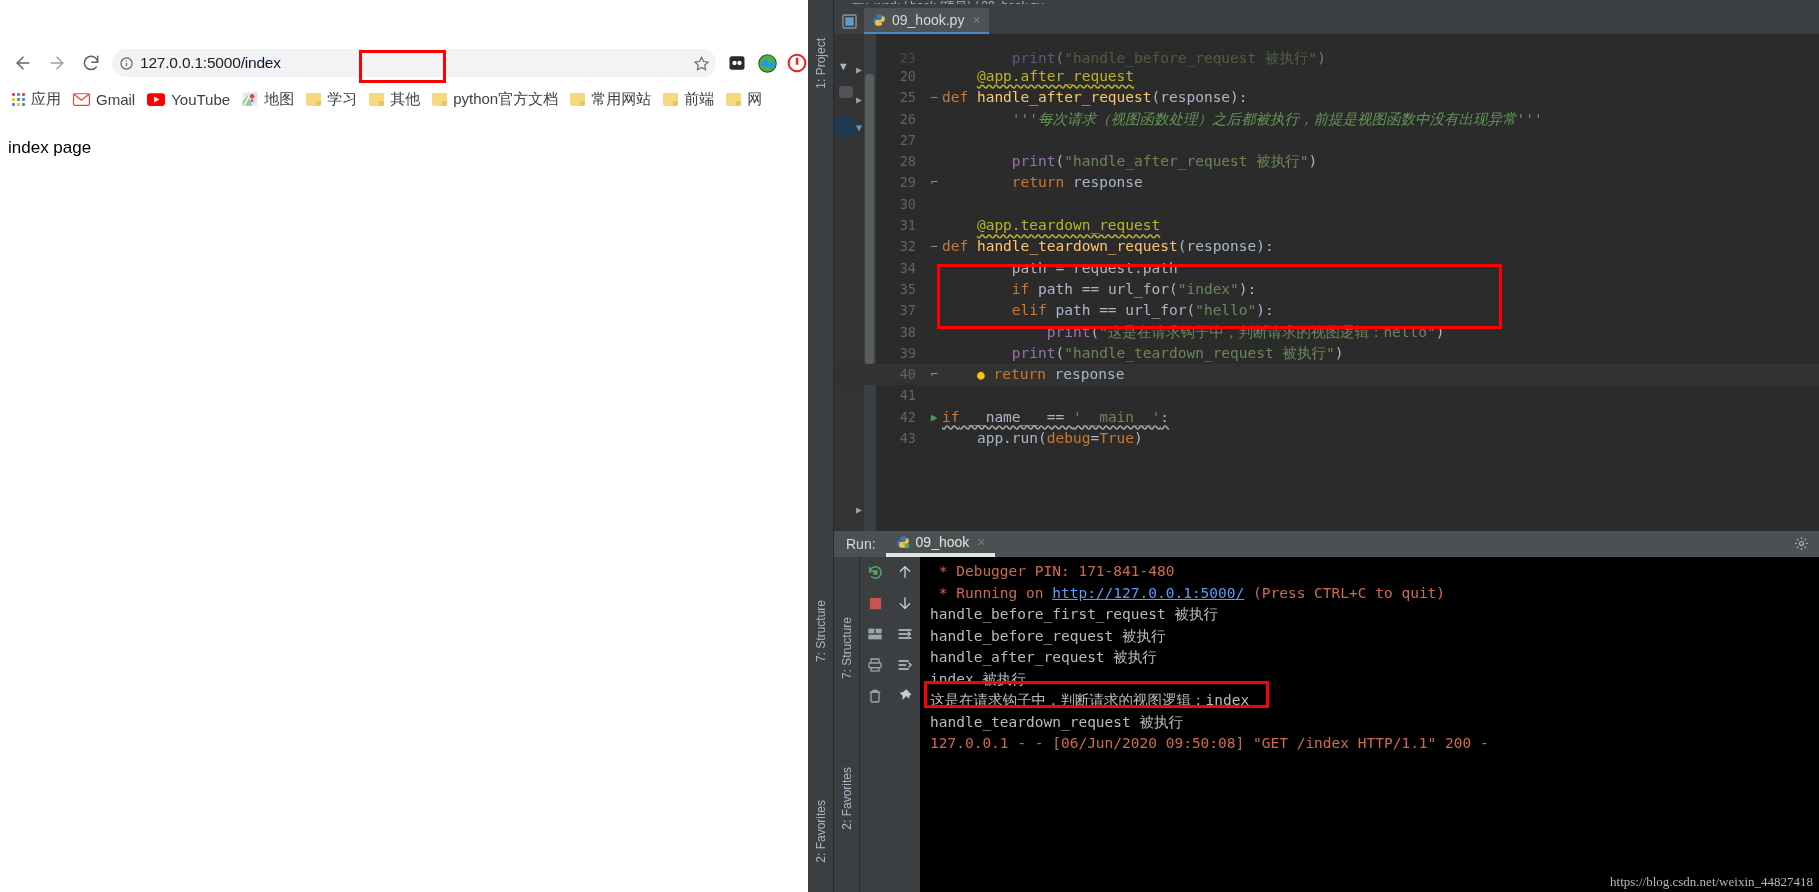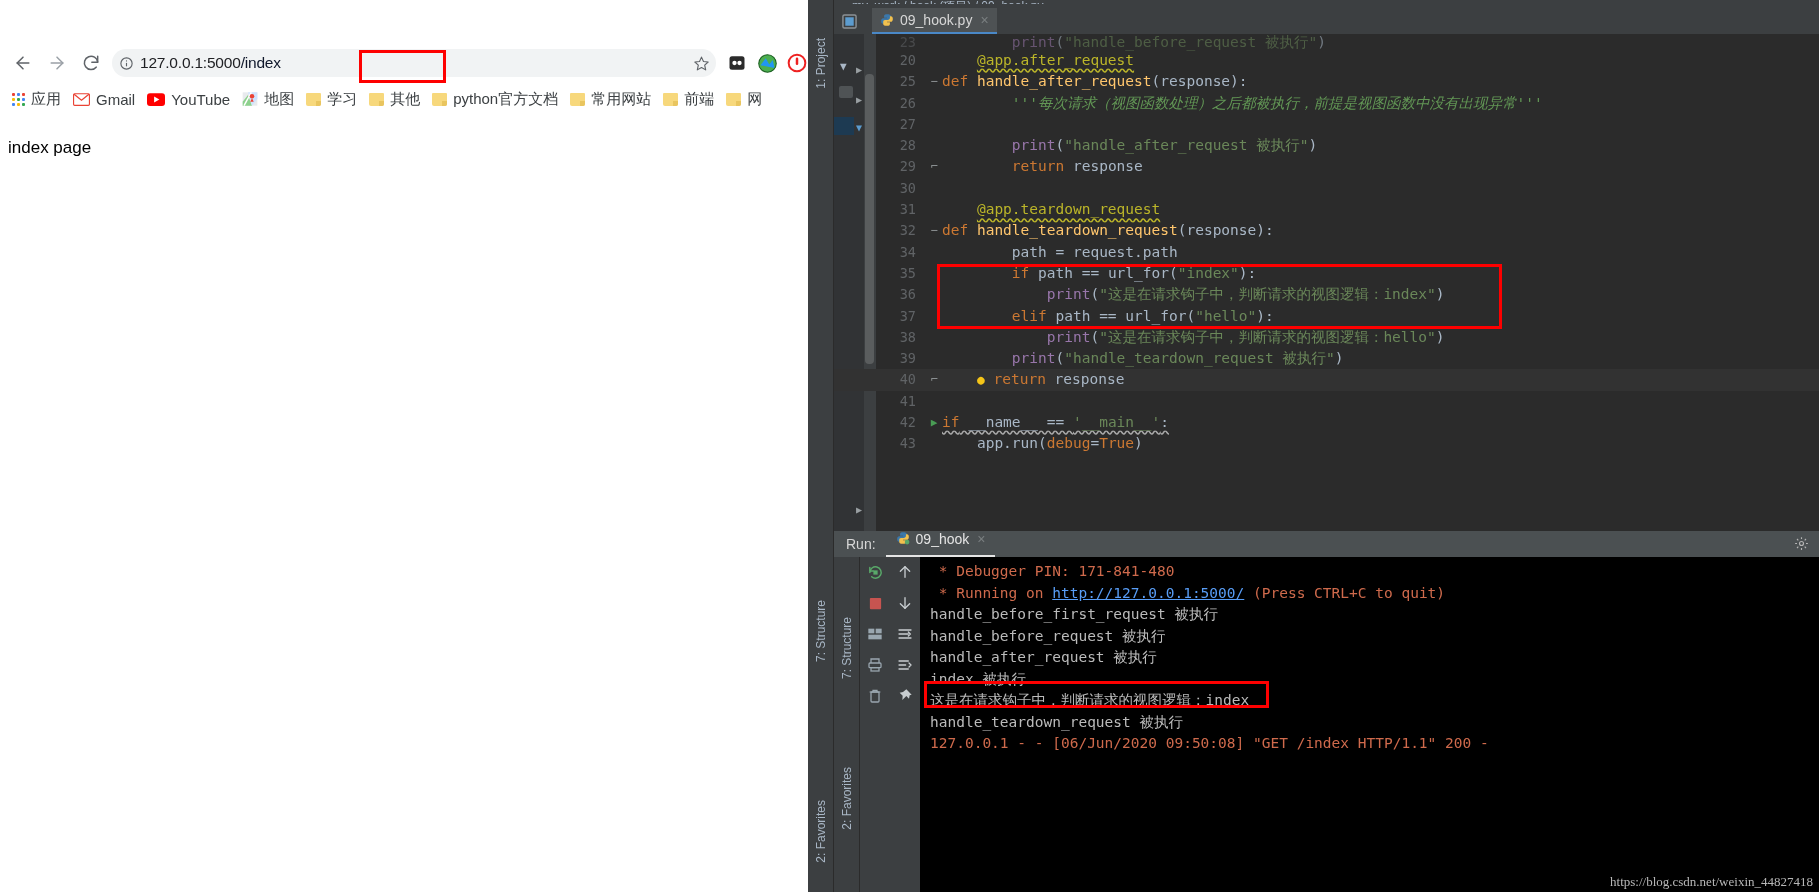--- a/index.html
+++ b/index.html
@@ -104,21 +104,21 @@
     font-family:"Liberation Sans", sans-serif; font-size: 12px;
     color:#a9b7c6; white-space: nowrap;
   }
   .tool-btn-v {
     position:absolute; left:1px; display:flex; align-items:center;
     justify-content:center; cursor:default;
   }
 
   .tab-strip {
     position:absolute; left:26px; top:4px; right:0; height:30px;
-    display:flex; align-items:flex-end; background:#3c3f41;gap:8px;
+    display:flex; align-items:flex-end; background:#3c3f41;
   }
   .tab-icon-box {
     width: 30px; height: 26px; display:flex; align-items:center;
     justify-content:center;
   }
   .ed-tab {
     display:flex; align-items:center; gap:6px; height:26px;
     padding: 0 8px 0 8px; background:#4e5254; color:#d7d7d7;
     font-family:"Liberation Sans", sans-serif; font-size:14px;
     border-bottom: 2px solid #4a88c7;
@@ -135,21 +135,21 @@
     background:#313335;
   }
   .gutter-scroll {
     position:absolute; left:30px; top:0; width:12px; height:100%;
     background:#3c3f41;
   }
   .scroll-thumb{
     position:absolute; left:31px; width:9px; background:#5a5d5e;
     border-radius:4px;
   }
-  .code-rows { position:absolute; left:0; top:0; right:0; }
+  .code-rows { position:absolute; left:0; top:16px; right:0; }
   .crow {
     height: 21.3px; display:flex; align-items:center;
     font-size:14.5px; white-space:pre; line-height:21.3px;
   }
   .lnum {
     width: 92px; padding-right:10px; text-align:right; color:#606366;
     font-size: 13.5px; flex:none;
   }
   .foldcol { width: 16px; flex:none; text-align:center; color:#8a8f91; font-size:12px;}
   .ctext { flex:1; color:#a9b7c6; }
@@ -177,22 +177,22 @@
     position:absolute; left:26px; top:531px; right:0; bottom:0;
     background:#3c3f41;
   }
   .run-tabbar {
     height:26px; background:#4b5052; display:flex; align-items:center;
     font-family:"Liberation Sans", sans-serif; font-size:14px; color:#d7d7d7;
     position:relative;
   }
   .run-label { padding: 0 10px 0 12px; color:#d7d7d7;}
   .run-tab {
-    display:flex; gap:6px; height:26px; padding:0 10px;
-    border-bottom:2px solid #e5e5e5; color:#e4e4e4;
+    display:flex; align-items:center; gap:6px; height:26px; padding:0 10px;
+    border-bottom:4px solid #e5e5e5; color:#e4e4e4;
   }
   .run-gear { position:absolute; right:10px; top:5px; color:#b5b5b5;}
   .console-wrap { display:flex; height: 335px; }
   .run-sidestrip {
     width:26px; background:#3c3f41; position:relative; border-right:1px solid #2b2b2b;
   }
   .run-tools {
     width: 30px; background:#3c3f41; display:flex; flex-direction:column;
     align-items:center; padding-top:6px; gap:13px;
   }
@@ -436,21 +436,20 @@
         <div class="crow"><span class="lnum">25</span><span class="foldcol">−</span><span class="ctext"><span class="kw">def </span><span class="fn">handle_after_request</span>(response):</span></div>
         <div class="crow"><span class="lnum">26</span><span class="foldcol"></span><span class="ctext">        <span class="cmt">'''每次请求（视图函数处理）之后都被执行，前提是视图函数中没有出现异常'''</span></span></div>
         <div class="crow"><span class="lnum">27</span><span class="foldcol"></span><span class="ctext"></span></div>
         <div class="crow"><span class="lnum">28</span><span class="foldcol"></span><span class="ctext">        <span class="sel">print</span>(<span class="str">"handle_after_request 被执行"</span>)</span></div>
         <div class="crow"><span class="lnum">29</span><span class="foldcol">⌐</span><span class="ctext">        <span class="kw">return</span> response</span></div>
         <div class="crow"><span class="lnum">30</span><span class="foldcol"></span><span class="ctext"></span></div>
         <div class="crow"><span class="lnum">31</span><span class="foldcol"></span><span class="ctext">    <span class="deco wavy">@app.teardown_request</span></span></div>
         <div class="crow"><span class="lnum">32</span><span class="foldcol">−</span><span class="ctext"><span class="kw">def </span><span class="fn">handle_teardown_request</span>(response):</span></div>
         <div class="crow"><span class="lnum">34</span><span class="foldcol"></span><span class="ctext">        path = request.path</span></div>
         <div class="crow"><span class="lnum">35</span><span class="foldcol"></span><span class="ctext">        <span class="kw">if</span> path == url_for(<span class="str">"index"</span>):</span></div>
-        <div class="crow"><span class="lnum">36</span><span class="foldcol"></span><span class="ctext">            <span class="sel">print</span>(<span class="str">"这是在请求钩子中，判断请求的视图逻辑：index"</span>)</span></div>
         <div class="crow"><span class="lnum">37</span><span class="foldcol"></span><span class="ctext">        <span class="kw">elif</span> path == url_for(<span class="str">"hello"</span>):</span></div>
         <div class="crow"><span class="lnum">38</span><span class="foldcol"></span><span class="ctext">            <span class="sel">print</span>(<span class="str">"这是在请求钩子中，判断请求的视图逻辑：hello"</span>)</span></div>
         <div class="crow"><span class="lnum">39</span><span class="foldcol"></span><span class="ctext">        <span class="sel">print</span>(<span class="str">"handle_teardown_request 被执行"</span>)</span></div>
         <div class="crow hl-line"><span class="lnum">40</span><span class="foldcol">⌐</span><span class="ctext">    <span class="bulb">●</span> <span class="kw">return</span> response</span></div>
         <div class="crow"><span class="lnum">41</span><span class="foldcol"></span><span class="ctext"></span></div>
         <div class="crow"><span class="lnum">42</span><span class="foldcol"><span class="run-arrow">▶</span></span><span class="ctext"><span class="wavy2"><span class="kw">if</span> __name__ == <span class="str">'__main__'</span>:</span></span></div>
         <div class="crow"><span class="lnum">43</span><span class="foldcol"></span><span class="ctext">    app.run(<span class="kw">debug</span>=<span class="kw">True</span>)</span></div>
       </div>
 
     <div class="redbox" style="left:103px; top:230px; width:565px; height:65px;"></div>

